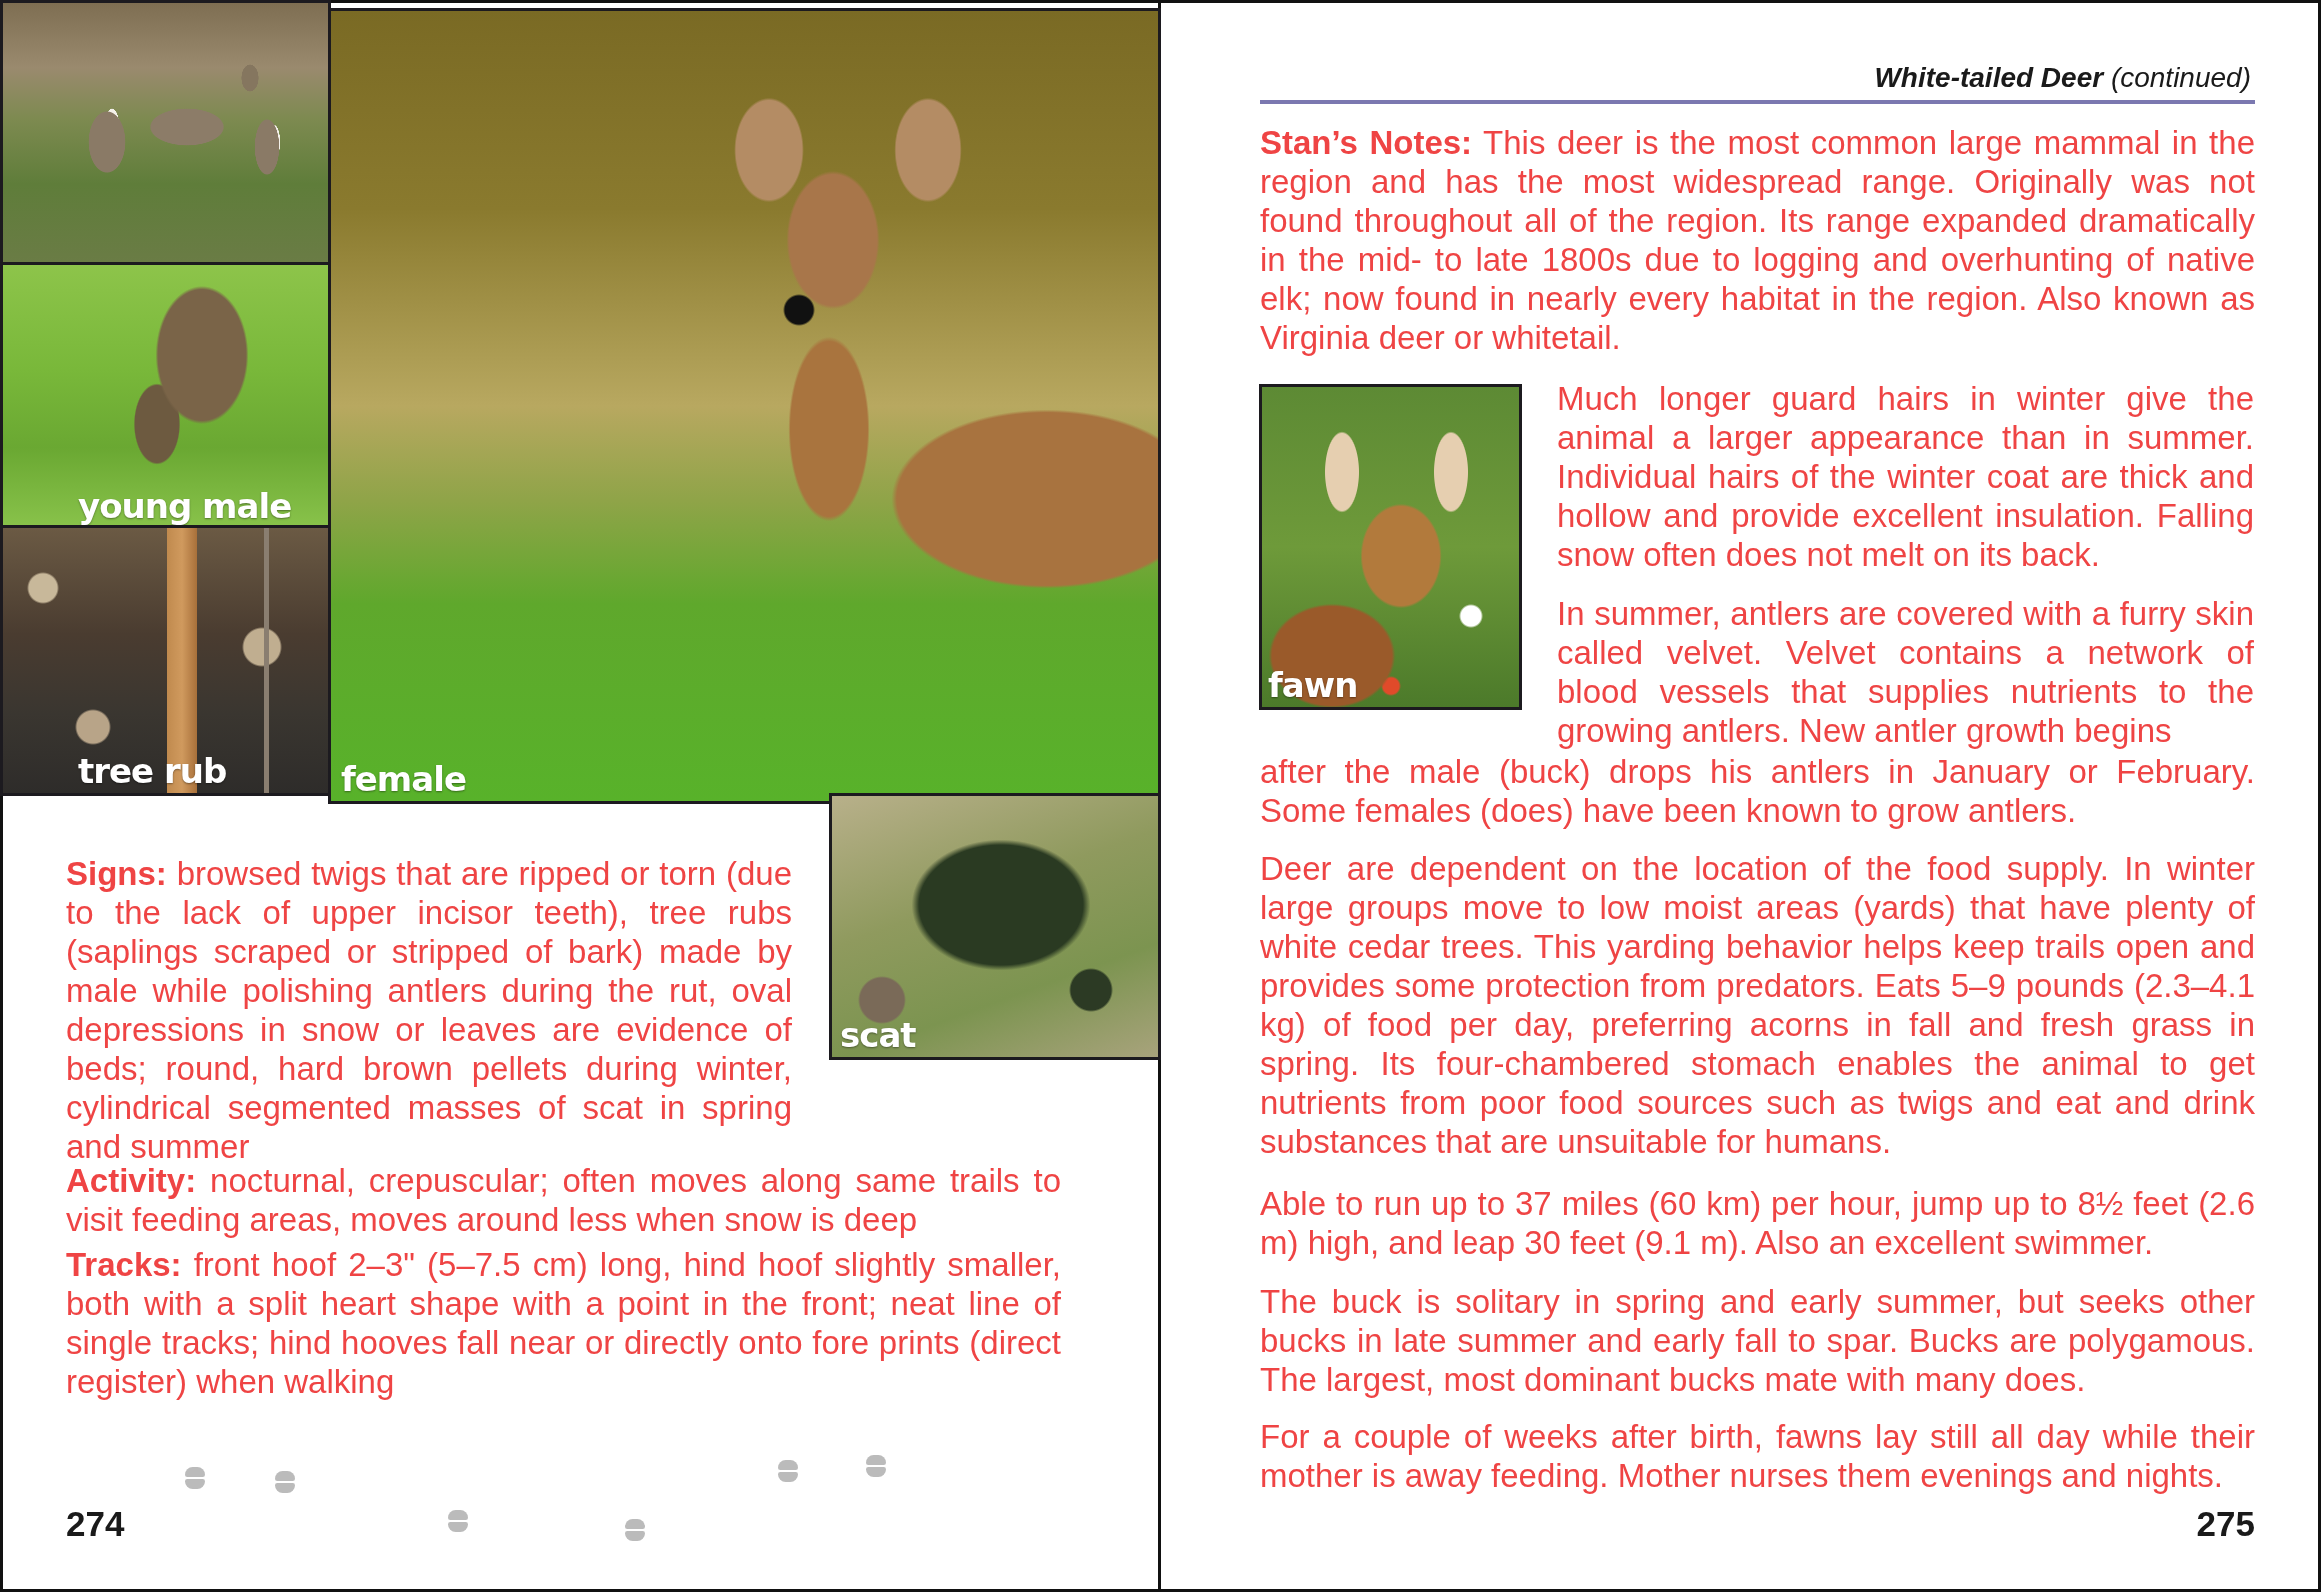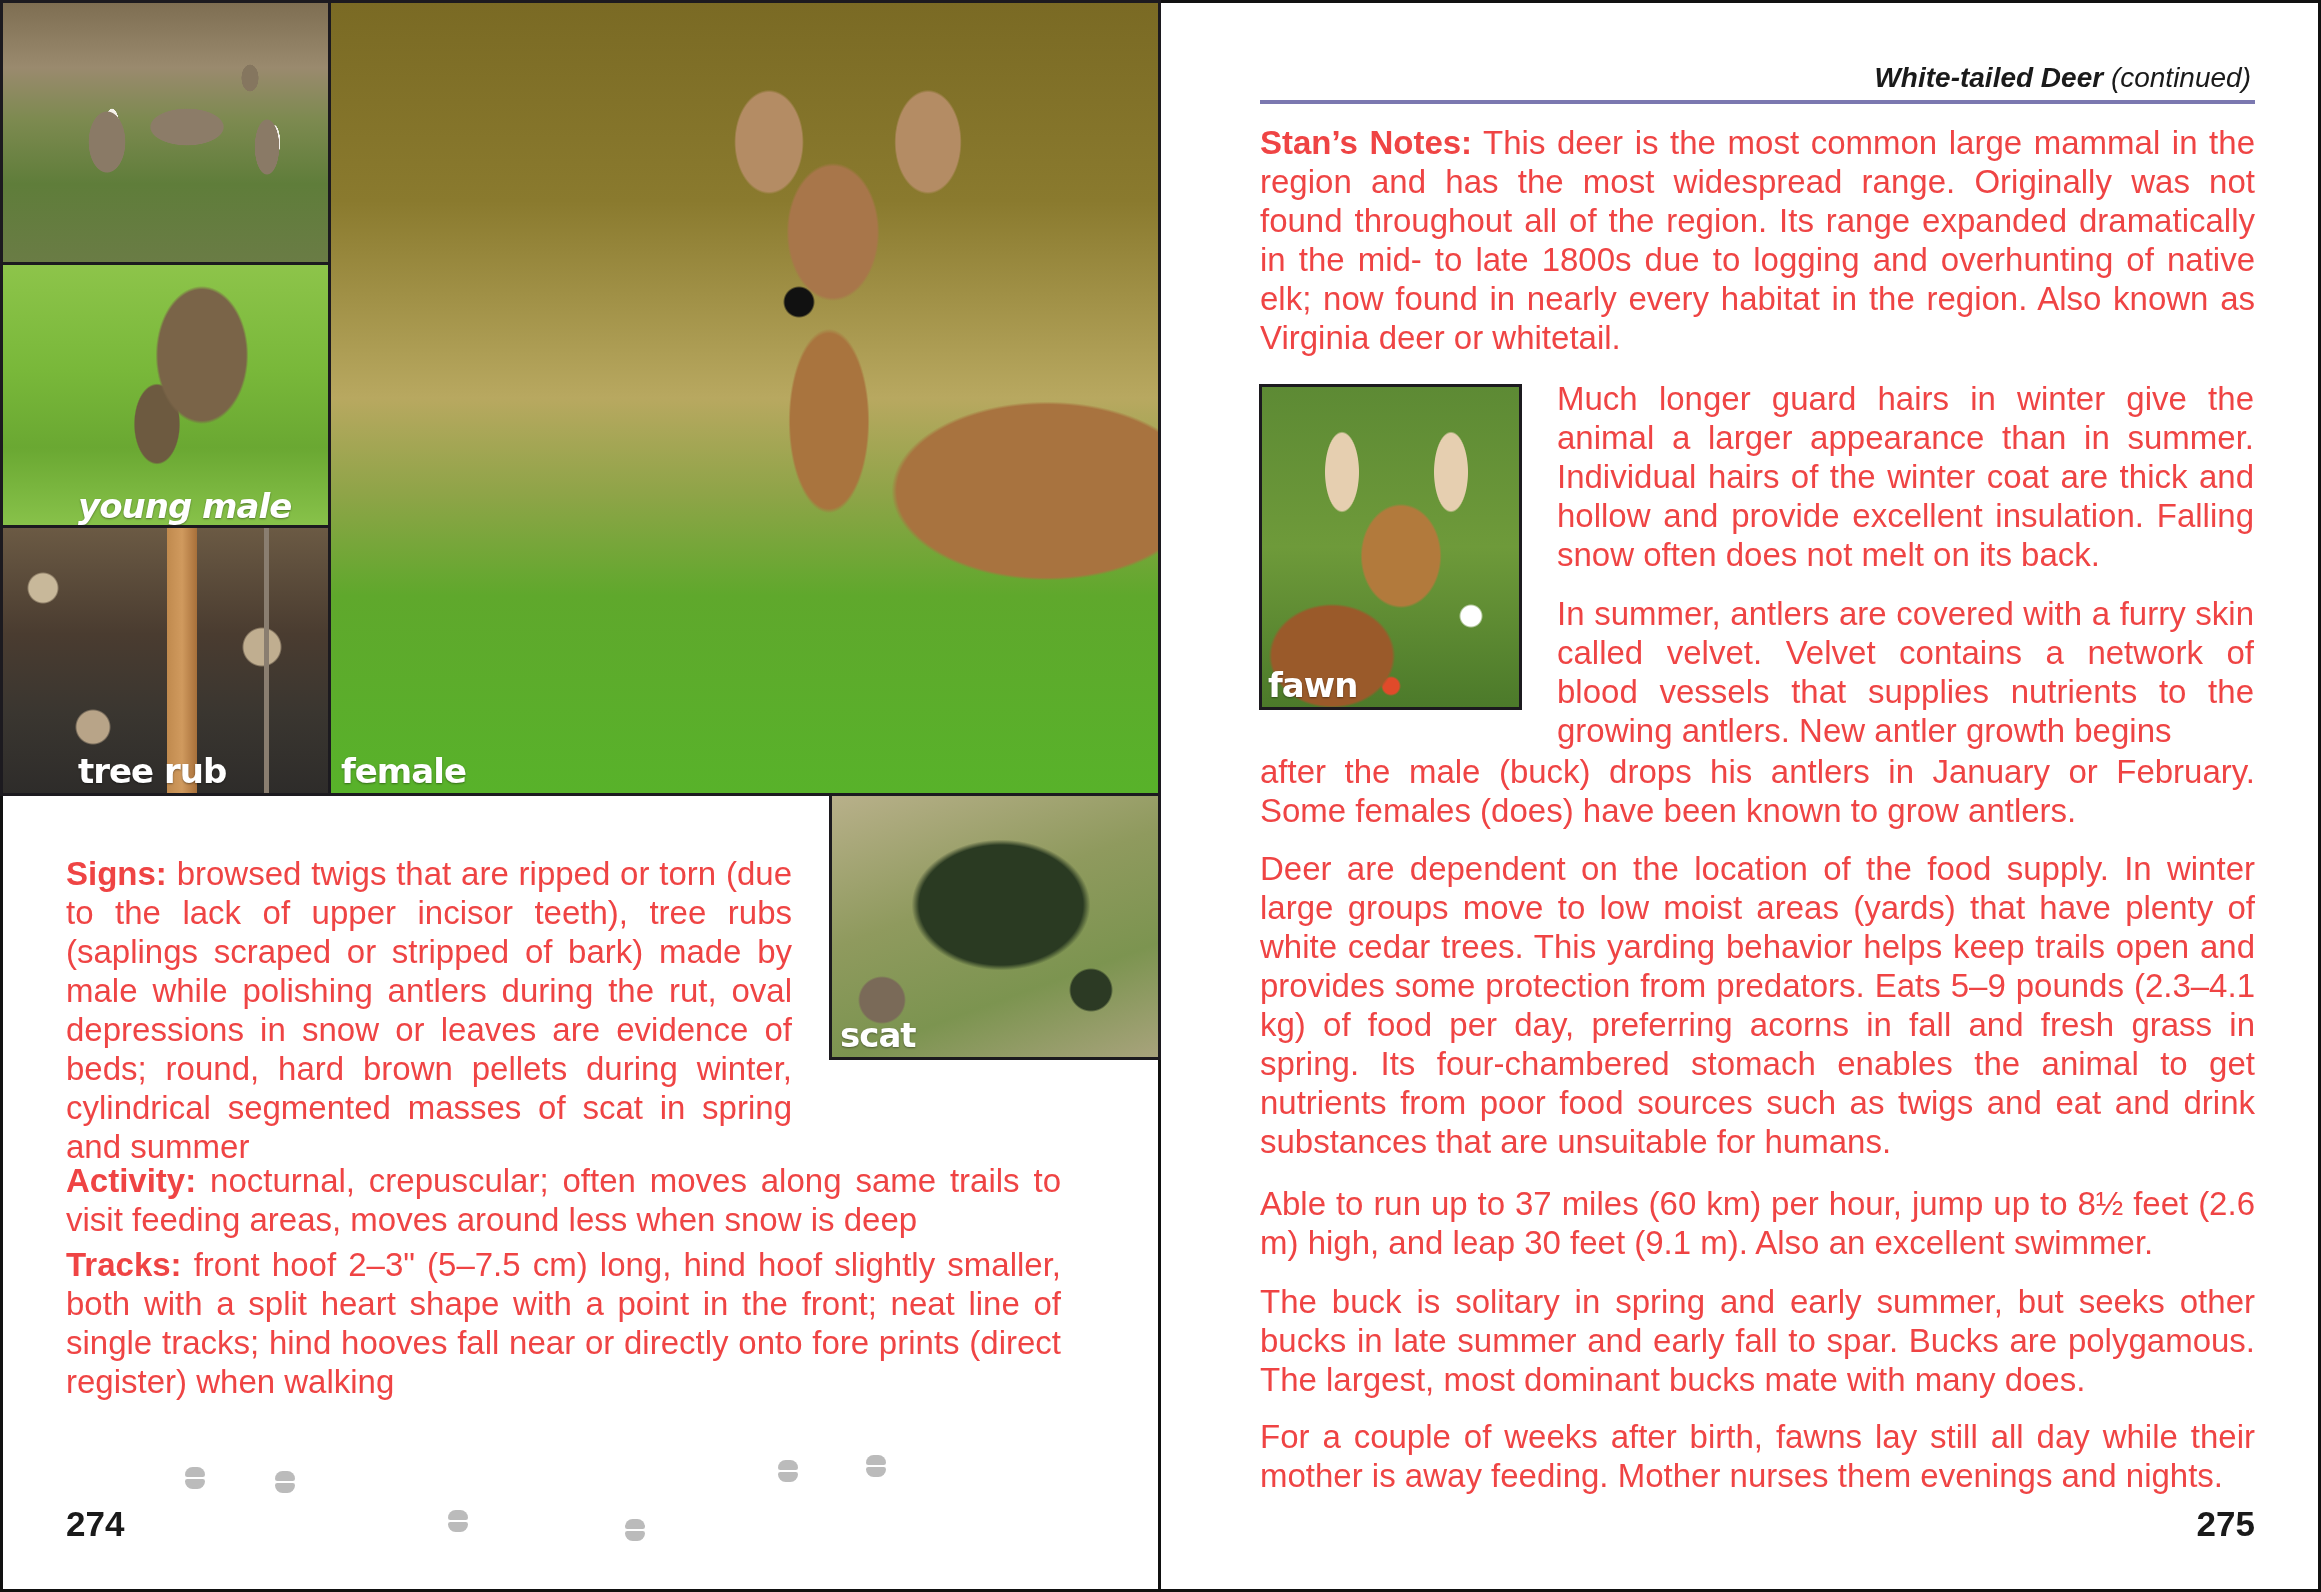--- a/index.html
+++ b/index.html
@@ -24,30 +24,30 @@
       radial-gradient(ellipse 12px 30px at 109px 124px, #f4f1ea 60%, transparent 62%),
       radial-gradient(ellipse 60px 30px at 184px 124px, #8c7c68 60%, transparent 62%),
       radial-gradient(ellipse 14px 22px at 247px 75px, #85765f 60%, transparent 62%),
       radial-gradient(ellipse 20px 45px at 264px 144px, #8a7a66 60%, transparent 62%),
       radial-gradient(ellipse 10px 28px at 271px 139px, #f4f1ea 60%, transparent 62%),
       linear-gradient(180deg, #7e6e52 0%, #9a8a6e 25%, #7d8a50 45%, #5f7d3a 70%, #6a7c45 100%); }
   .ph-young-male { left: 0; top: 262px; width: 394px; height: 267px;
     background:
       radial-gradient(ellipse 80px 119px at 199px 90px, #7a6448 55%, transparent 58%),
       radial-gradient(ellipse 40px 70px at 154px 159px, #6d5a40 55%, transparent 58%),
-      linear-gradient(180deg, #8dc44a 0%, #79b83a 40%, #6aa832 70%, #88c24a 100%); font-style: italic; }
+      linear-gradient(180deg, #8dc44a 0%, #79b83a 40%, #6aa832 70%, #88c24a 100%); }
   .ph-tree-rub { left: 0; top: 525px; width: 331px; height: 271px;
     background:
       linear-gradient(90deg, transparent 164px, #c08a4e 164px, #d09a5e 179px, #a8703a 194px, transparent 194px),
       linear-gradient(90deg, transparent 261px, #8a7e70 261px, #8a7e70 266px, transparent 266px),
       radial-gradient(circle at 40px 60px, #c8b89a 14px, transparent 16px),
       radial-gradient(circle at 259px 119px, #c0ae90 18px, transparent 20px),
       radial-gradient(circle at 90px 199px, #b8a488 16px, transparent 18px),
       linear-gradient(180deg, #6b5a44 0%, #4a3c30 40%, #3a3630 70%, #2e2c2a 100%); }
-  .ph-female { left: 328px; top: 0; width: 833px; height: 796px;
+  .ph-female { left: 328px; top: 8px; width: 833px; height: 796px;
     background:
       radial-gradient(ellipse 60px 90px at 438px 139px, #b48c64 55%, transparent 58%),
       radial-gradient(ellipse 58px 90px at 597px 139px, #b48c64 55%, transparent 58%),
       radial-gradient(ellipse 80px 119px at 502px 229px, #a8764a 55%, transparent 58%),
       radial-gradient(ellipse 70px 159px at 498px 418px, #a9743e 55%, transparent 58%),
       radial-gradient(ellipse 259px 149px at 716px 488px, #a8733f 58%, transparent 60%),
       radial-gradient(circle at 468px 299px, #111 14px, transparent 16px),
       linear-gradient(180deg, #7a6a24 0%, #8a7a2e 25%, #b8a860 50%, #8fa448 62%, #5fa82c 75%, #58b22a 100%); }
   .ph-scat { left: 829px; top: 793px; width: 332px; height: 267px;
     background:

